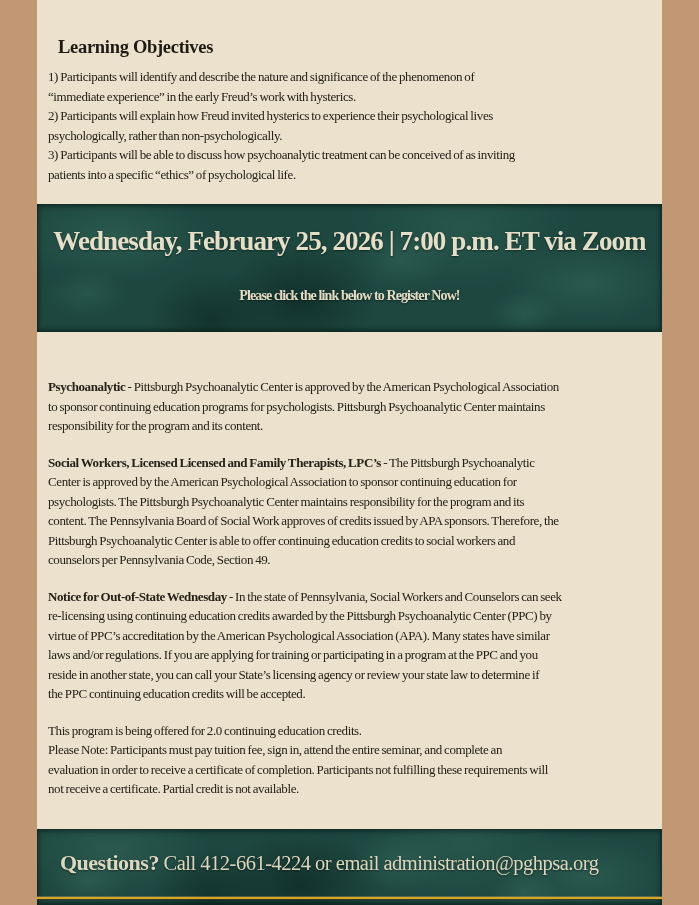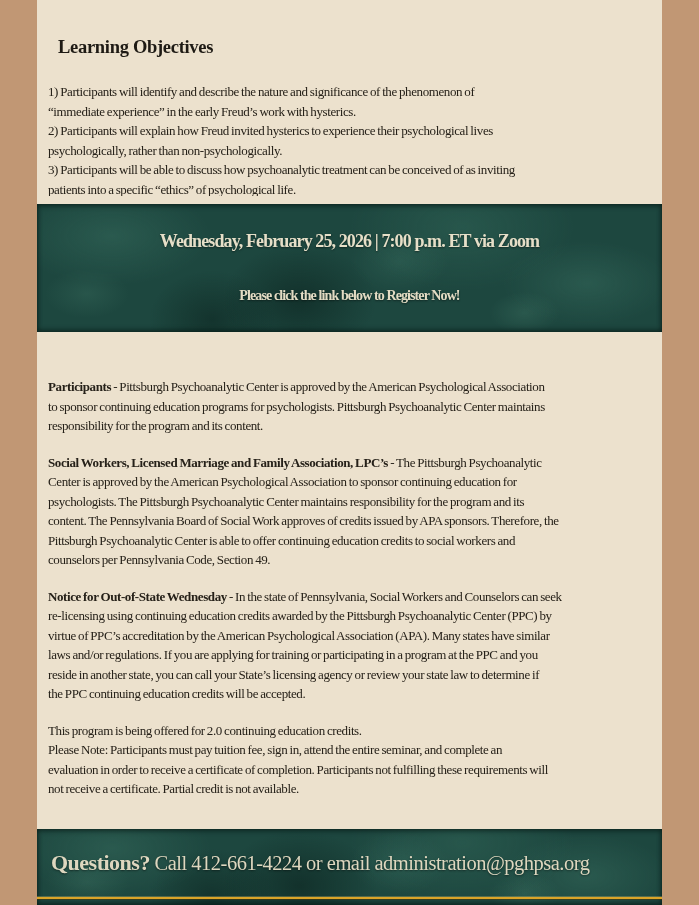--- a/index.html
+++ b/index.html
@@ -39,21 +39,21 @@
 
   .body-text {
     margin: 0;
     font-size: 13px;
     line-height: 19.5px;
     letter-spacing: -0.4px;
     word-spacing: -0.7px;
     color: #262119;
     white-space: pre;           
   }
-  .sec-objectives .body-text { margin-top: 24px; }
+  .sec-objectives .body-text { margin-top: 9px; }
   .mt-first { margin-top: 16px; }
   .mt-para  { margin-top: 17px; }
 
   
   .marble {
     background-color: #1d473f;
     background-image:
       radial-gradient(ellipse 140px 70px at 12% 25%, rgba(88,156,134,0.22), transparent 70%),
       radial-gradient(ellipse 110px 80px at 42% 75%, rgba(8,28,24,0.50), transparent 70%),
       radial-gradient(ellipse 160px 90px at 68% 18%, rgba(80,148,126,0.20), transparent 70%),
@@ -68,41 +68,41 @@
   .event-banner {
     height: 132px;
     display: flex;
     flex-direction: column;
     justify-content: center;
     align-items: center;
     gap: 29px;
     text-align: center;
   }
   .banner-line1 {
-    font-size: 18px;
+    font-size: 27px;
     line-height: 26px;
     font-weight: bold;
     letter-spacing: -0.9px;
     color: #e6dfc8;
     text-shadow: 0 1px 2px rgba(0,0,0,0.45);
   }
   .banner-line2 {
     font-size: 14px;
     line-height: 25px;
     font-weight: bold;
     letter-spacing: -0.9px;
     color: #e3dcc4;
     text-shadow: 0 1px 2px rgba(0,0,0,0.45);
   }
 
   
   .contact-footer {
     height: 78px;
     position: relative;
-    padding: 20px 11px 0 14px;
+    padding: 20px 11px 0 23px;
   }
   .footer-text {
     margin: 0;
     font-size: 20.5px;
     line-height: 27px;
     letter-spacing: -0.5px;
     color: #ded7bf;
     text-shadow: 0 1px 2px rgba(0,0,0,0.45);
     white-space: pre;
   }
@@ -130,25 +130,25 @@
 patients into a specific “ethics” of psychological life.</p>
   </section>
 
   <section class="marble event-banner">
     <div class="banner-line1">Wednesday, February 25, 2026 | 7:00 p.m. ET via Zoom</div>
     <div class="banner-line2">Please click the link below to Register Now!</div>
   </section>
 
   <section class="section sec-ce">
 
-    <p class="body-text mt-first"><strong>Participants</strong><span> - Pittsburgh Psychoanalytic Center is approved by the American Psychological Association
+    <p class="body-text mt-first"><strong>Psychoanalytic</strong><span> - Pittsburgh Psychoanalytic Center is approved by the American Psychological Association
 to sponsor continuing education programs for psychologists. Pittsburgh Psychoanalytic Center maintains
 responsibility for the program and its content.</span></p>
 
-    <p class="body-text mt-para"><strong>Social Workers, Licensed Marriage and Family Association, LPC’s</strong><span> - The Pittsburgh Psychoanalytic
+    <p class="body-text mt-para"><strong>Social Workers, Licensed Licensed and Family Therapists, LPC’s</strong><span> - The Pittsburgh Psychoanalytic
 Center is approved by the American Psychological Association to sponsor continuing education for
 psychologists. The Pittsburgh Psychoanalytic Center maintains responsibility for the program and its
 content. The Pennsylvania Board of Social Work approves of credits issued by APA sponsors. Therefore, the
 Pittsburgh Psychoanalytic Center is able to offer continuing education credits to social workers and
 counselors per Pennsylvania Code, Section 49.</span></p>
 
     <p class="body-text mt-para"><strong>Notice for Out-of-State Wednesday</strong><span> - In the state of Pennsylvania, Social Workers and Counselors can seek
 re-licensing using continuing education credits awarded by the Pittsburgh Psychoanalytic Center (PPC) by
 virtue of PPC’s accreditation by the American Psychological Association (APA). Many states have similar
 laws and/or regulations. If you are applying for training or participating in a program at the PPC and you

